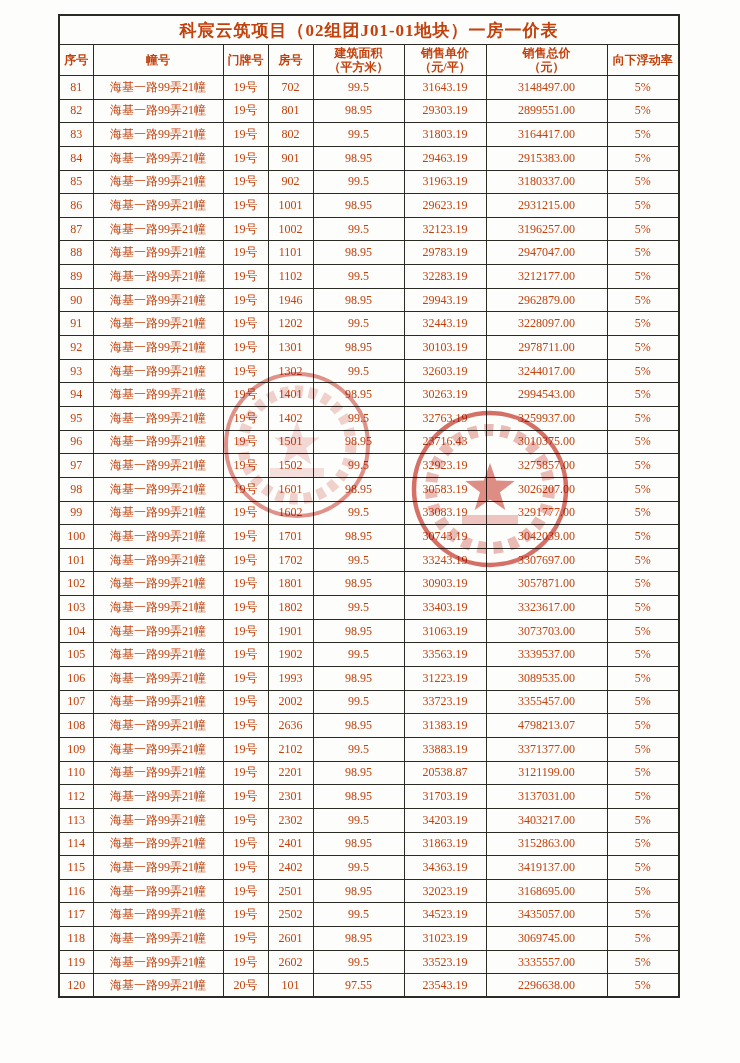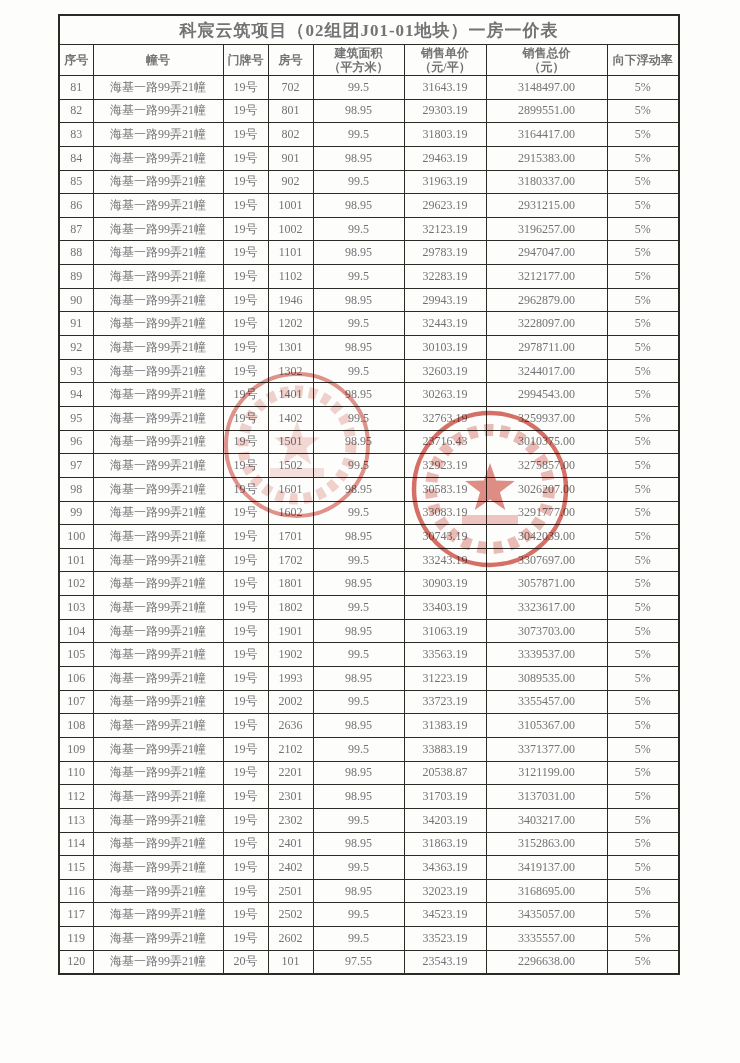--- a/index.html
+++ b/index.html
@@ -7,21 +7,21 @@
     padding: 0;
     background: #ffffff;
   }
   .page {
     position: relative;
     width: 740px;
     height: 1063px;
     background: #fdfdfc;
     overflow: hidden;
     font-family: "Liberation Serif", "DejaVu Serif", serif;
-    color: #737373;
+    color: #c2410c;
   }
   table.price-table {
     position: absolute;
     left: 58px;
     top: 14px;
     width: 620px;
     border-collapse: collapse;
     table-layout: fixed;
     border: 2px solid #2c2a24;
   }
@@ -382,21 +382,21 @@
           <td>3355457.00</td>
           <td>5%</td>
         </tr>
         <tr>
           <td>108</td>
           <td>海基一路99弄21幢</td>
           <td>19号</td>
           <td>2636</td>
           <td>98.95</td>
           <td>31383.19</td>
-          <td>3105367.00</td>
+          <td>4798213.07</td>
           <td>5%</td>
         </tr>
         <tr>
           <td>109</td>
           <td>海基一路99弄21幢</td>
           <td>19号</td>
           <td>2102</td>
           <td>99.5</td>
           <td>33883.19</td>
           <td>3371377.00</td>
@@ -463,20 +463,30 @@
           <td>5%</td>
         </tr>
         <tr>
           <td>117</td>
           <td>海基一路99弄21幢</td>
           <td>19号</td>
           <td>2502</td>
           <td>99.5</td>
           <td>34523.19</td>
           <td>3435057.00</td>
+          <td>5%</td>
+        </tr>
+        <tr>
+          <td>118</td>
+          <td>海基一路99弄21幢</td>
+          <td>19号</td>
+          <td>2601</td>
+          <td>98.95</td>
+          <td>31023.19</td>
+          <td>3069745.00</td>
           <td>5%</td>
         </tr>
         <tr>
           <td>119</td>
           <td>海基一路99弄21幢</td>
           <td>19号</td>
           <td>2602</td>
           <td>99.5</td>
           <td>33523.19</td>
           <td>3335557.00</td>

